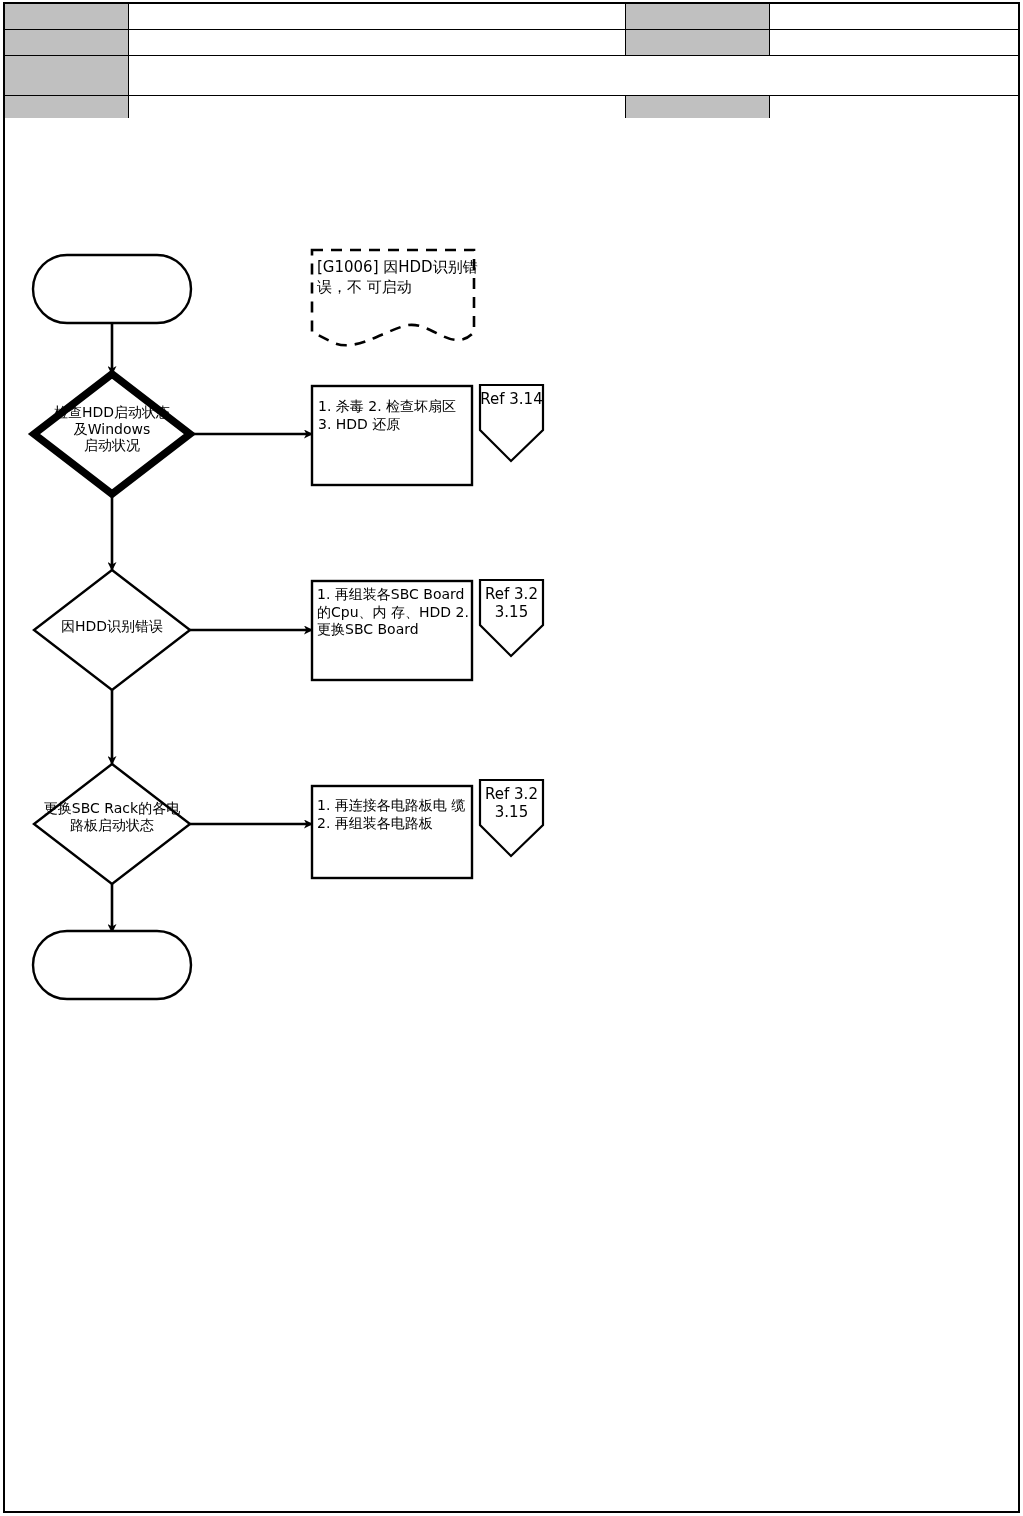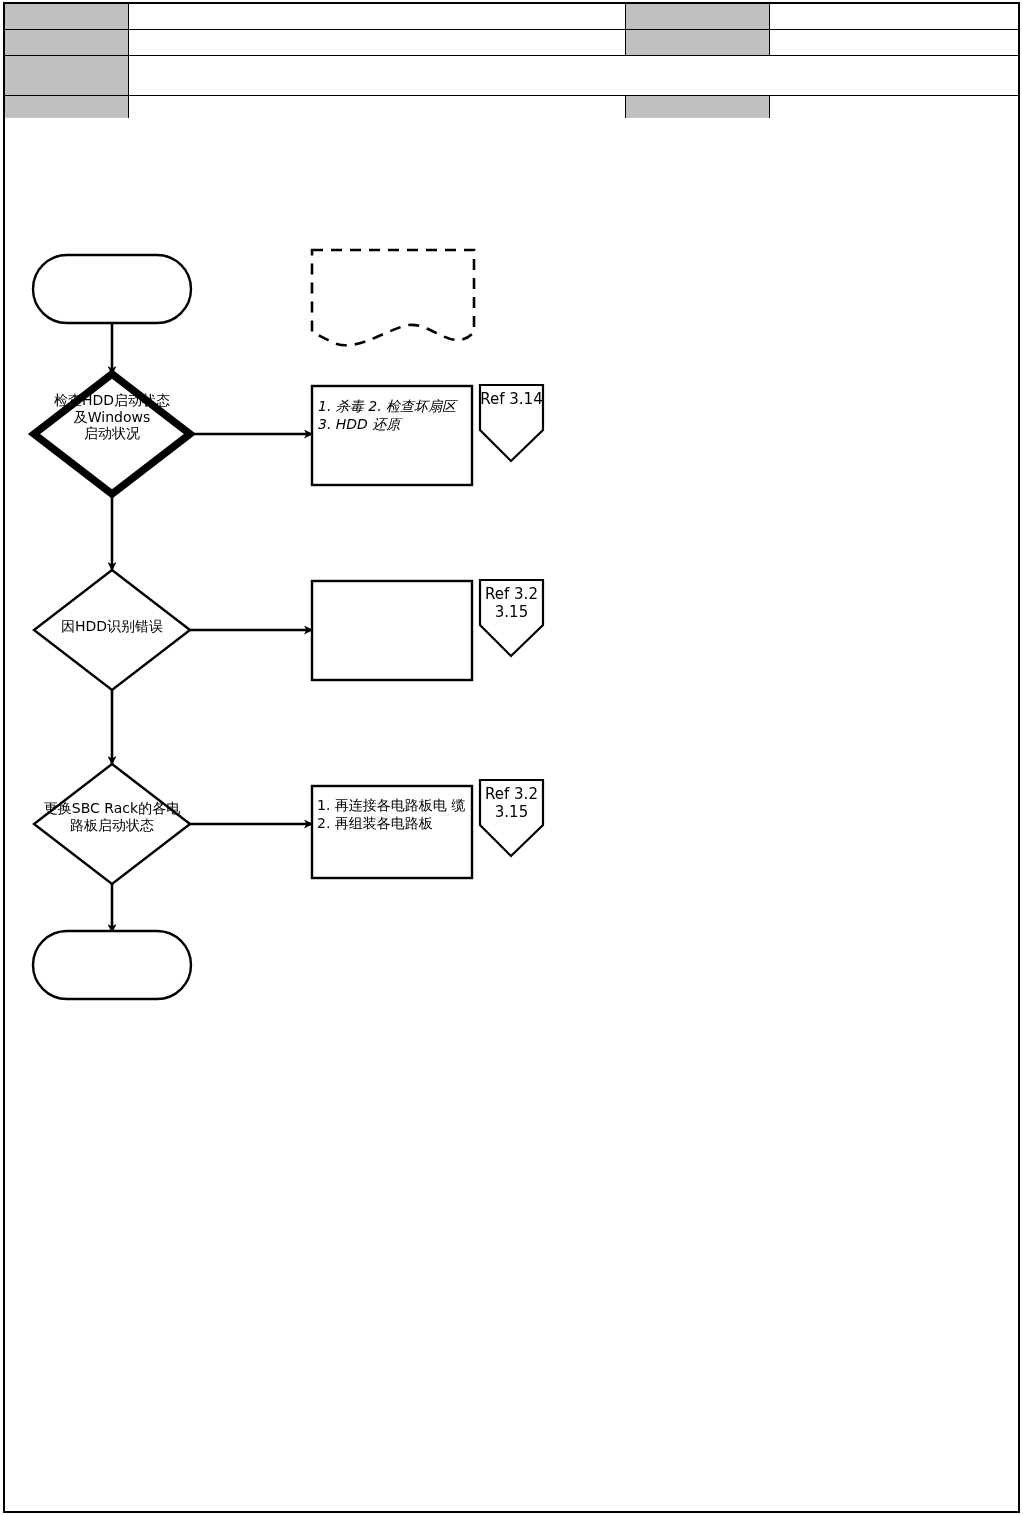--- a/index.html
+++ b/index.html
@@ -108,46 +108,53 @@
       <polygon points="480,580 543,580 543,625 511,656 480,625" fill="#fff" stroke="#000" stroke-width="2.2" stroke-linejoin="miter"></polygon>
       <polygon points="480,780 543,780 543,825 511,856 480,825" fill="#fff" stroke="#000" stroke-width="2.2" stroke-linejoin="miter"></polygon>
 
       <path d="M312,250 L474,250 L474,332
                C452,356 430,318 404,326
                C378,334 352,354 330,341
                L312,332 Z" fill="#fff" stroke="#000" stroke-width="2.6" stroke-dasharray="11,8" stroke-linejoin="miter"></path>
     </svg>
   </div>
 
-  <div class="shape-text" style="left:34px;top:392px;width:156px;">检查HDD启动状态
+  <div class="shape-text" style="left:34px;top:404px;width:156px;">检查HDD启动状态
 及Windows
 启动状况</div>
 
   <div class="shape-text" style="left:24px;top:618px;width:176px;">因HDD识别错误</div>
 
   <div class="shape-text" style="left:30px;top:800px;width:164px;">更换SBC Rack的各电
 路板启动状态</div>
 
-  <div class="box-text" style="left:318px;top:398px;width:152px;font-style:italic;">1. 杀毒
+  <div class="box-text" style="left:318px;top:398px;width:152px;">1. 杀毒
 2. 检查坏扇区
 3. HDD 还原</div>
 
+  <div class="box-text" style="left:317px;top:586px;width:156px;">1. 再组装各SBC
+Board的Cpu、内
+存、HDD
+2. 更换SBC Board</div>
 
   <div class="box-text" style="left:317px;top:797px;width:156px;">1. 再连接各电路板电
 缆
 2. 再组装各电路板</div>
 
   <div class="pennant-text" style="left:480px;top:390px;width:63px;">Ref
 3.14</div>
 
   <div class="pennant-text" style="left:480px;top:585px;width:63px;">Ref
 3.2
 3.15</div>
 
   <div class="pennant-text" style="left:480px;top:785px;width:63px;">Ref
 3.2
 3.15</div>
 
+  <div class="note-text" style="left:317px;top:258px;width:162px;">[G1006]
+因HDD识别错误，不
+可启动</div>
 
   <div class="shape-text" style="left:33px;top:278px;width:158px;"></div>
   <div class="shape-text" style="left:33px;top:954px;width:158px;"></div>
 
 </div>
 
 </body></html>

